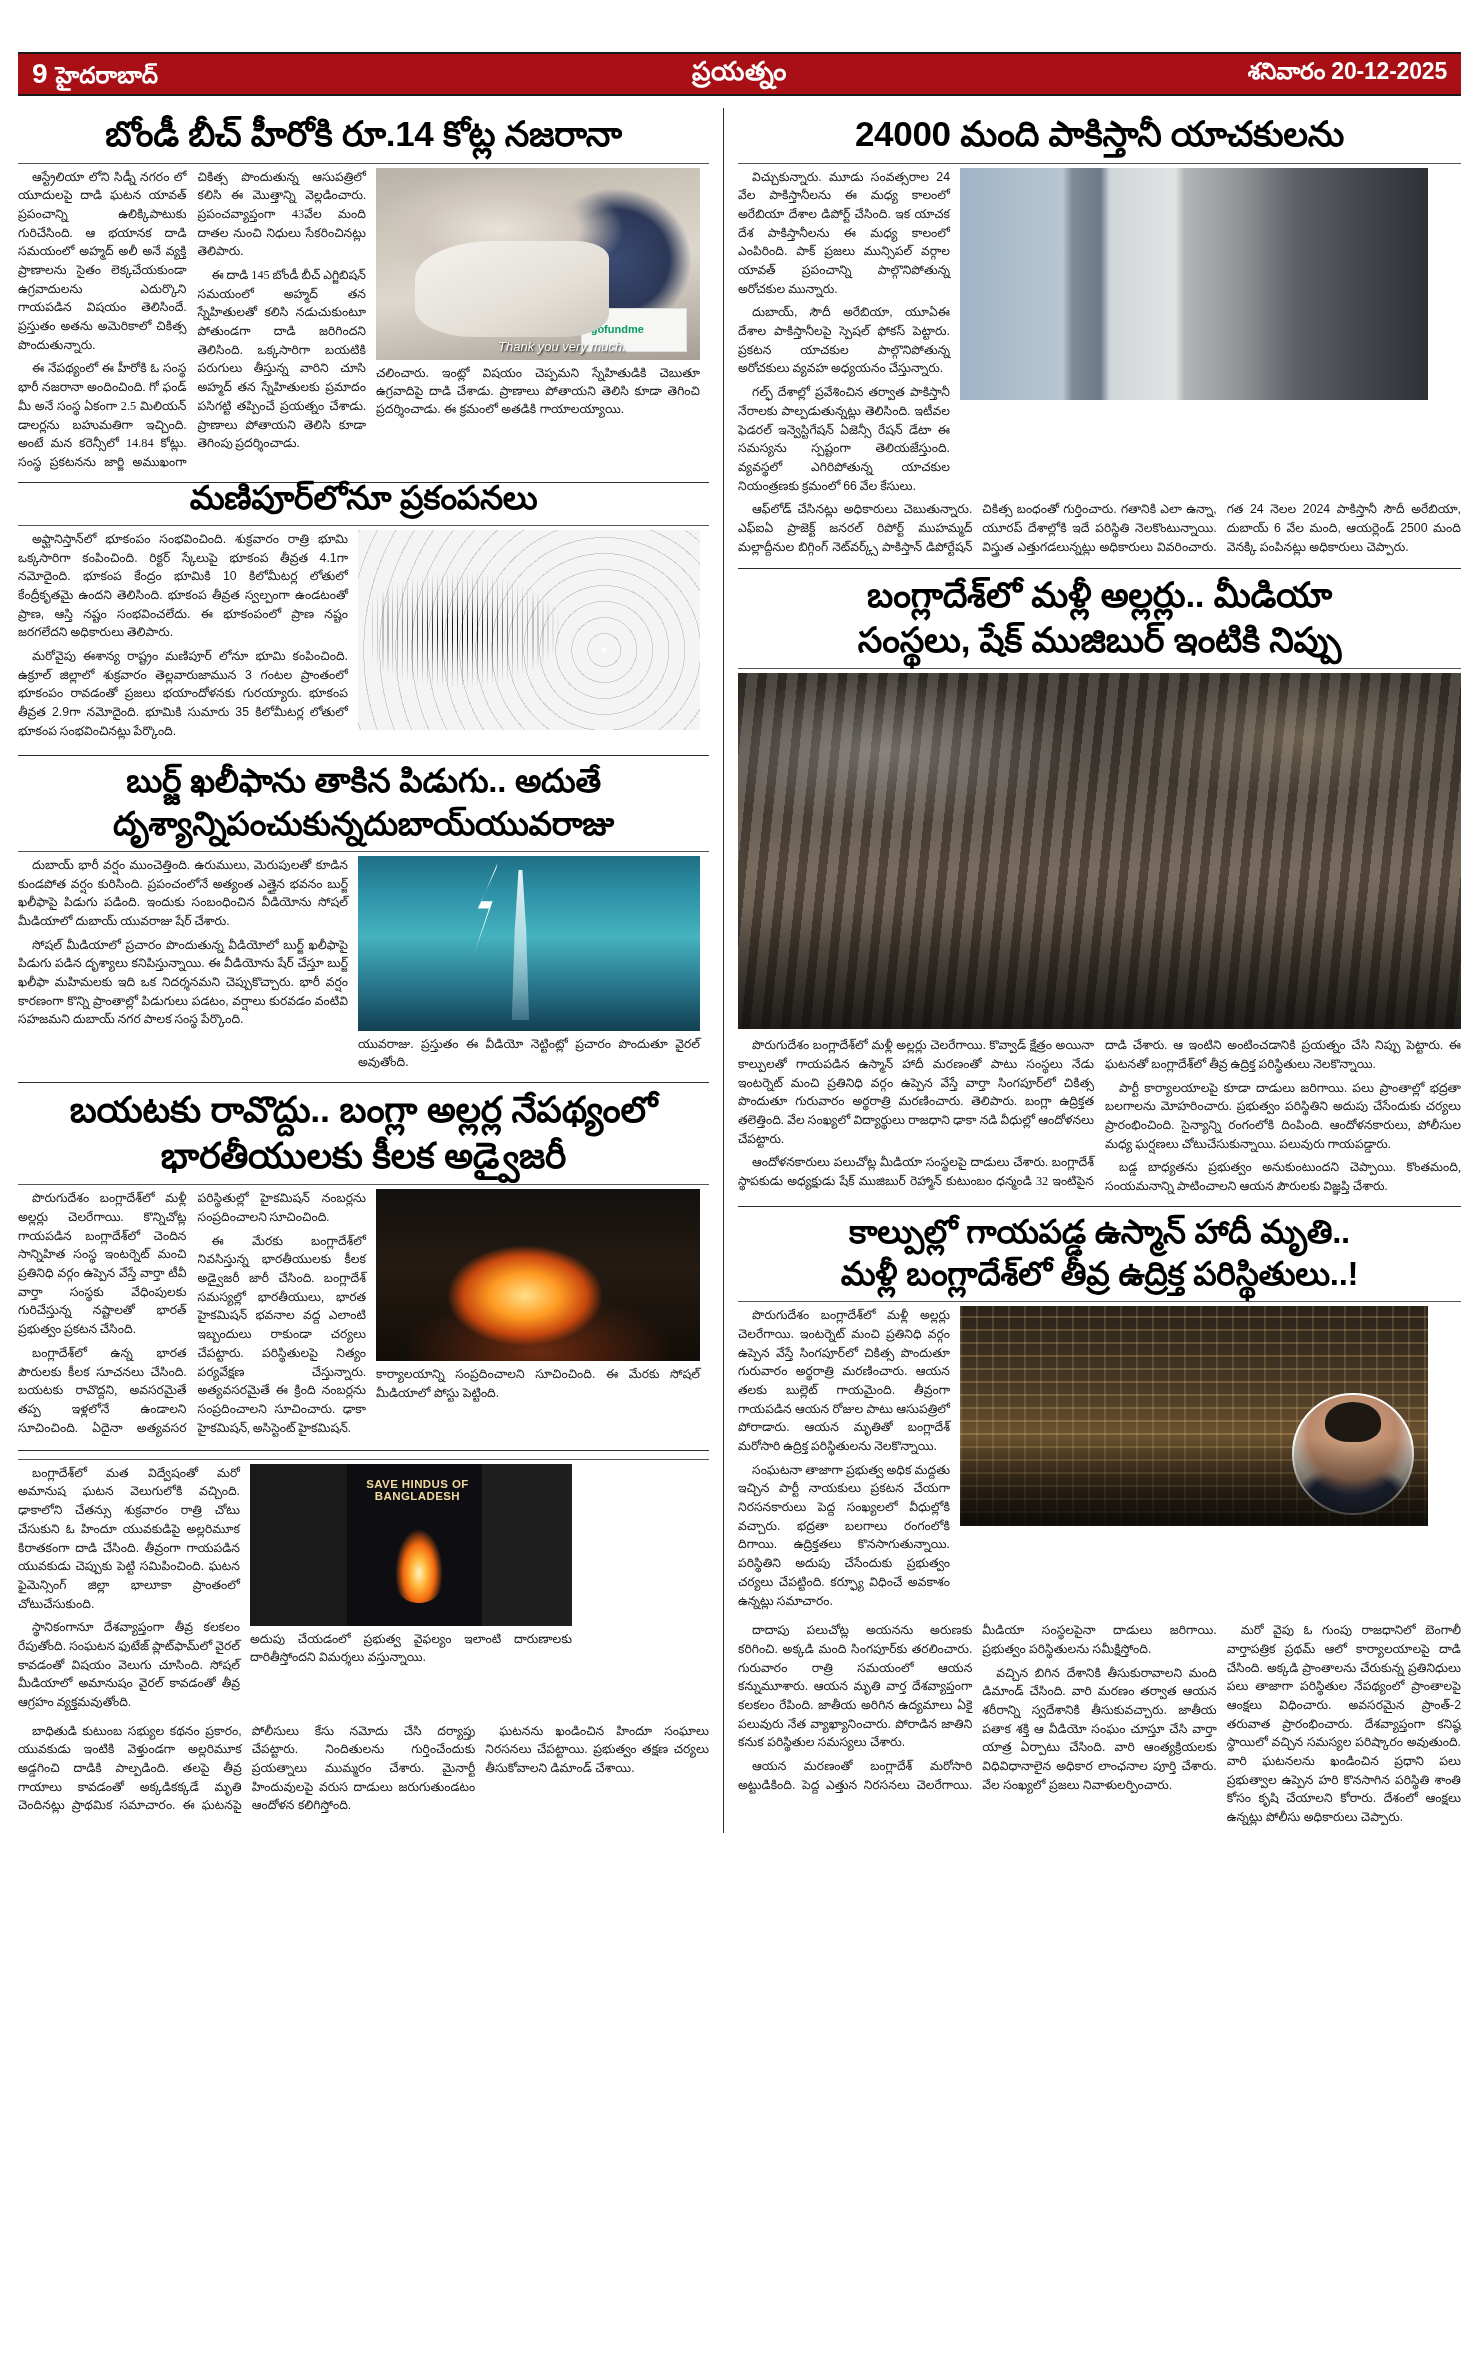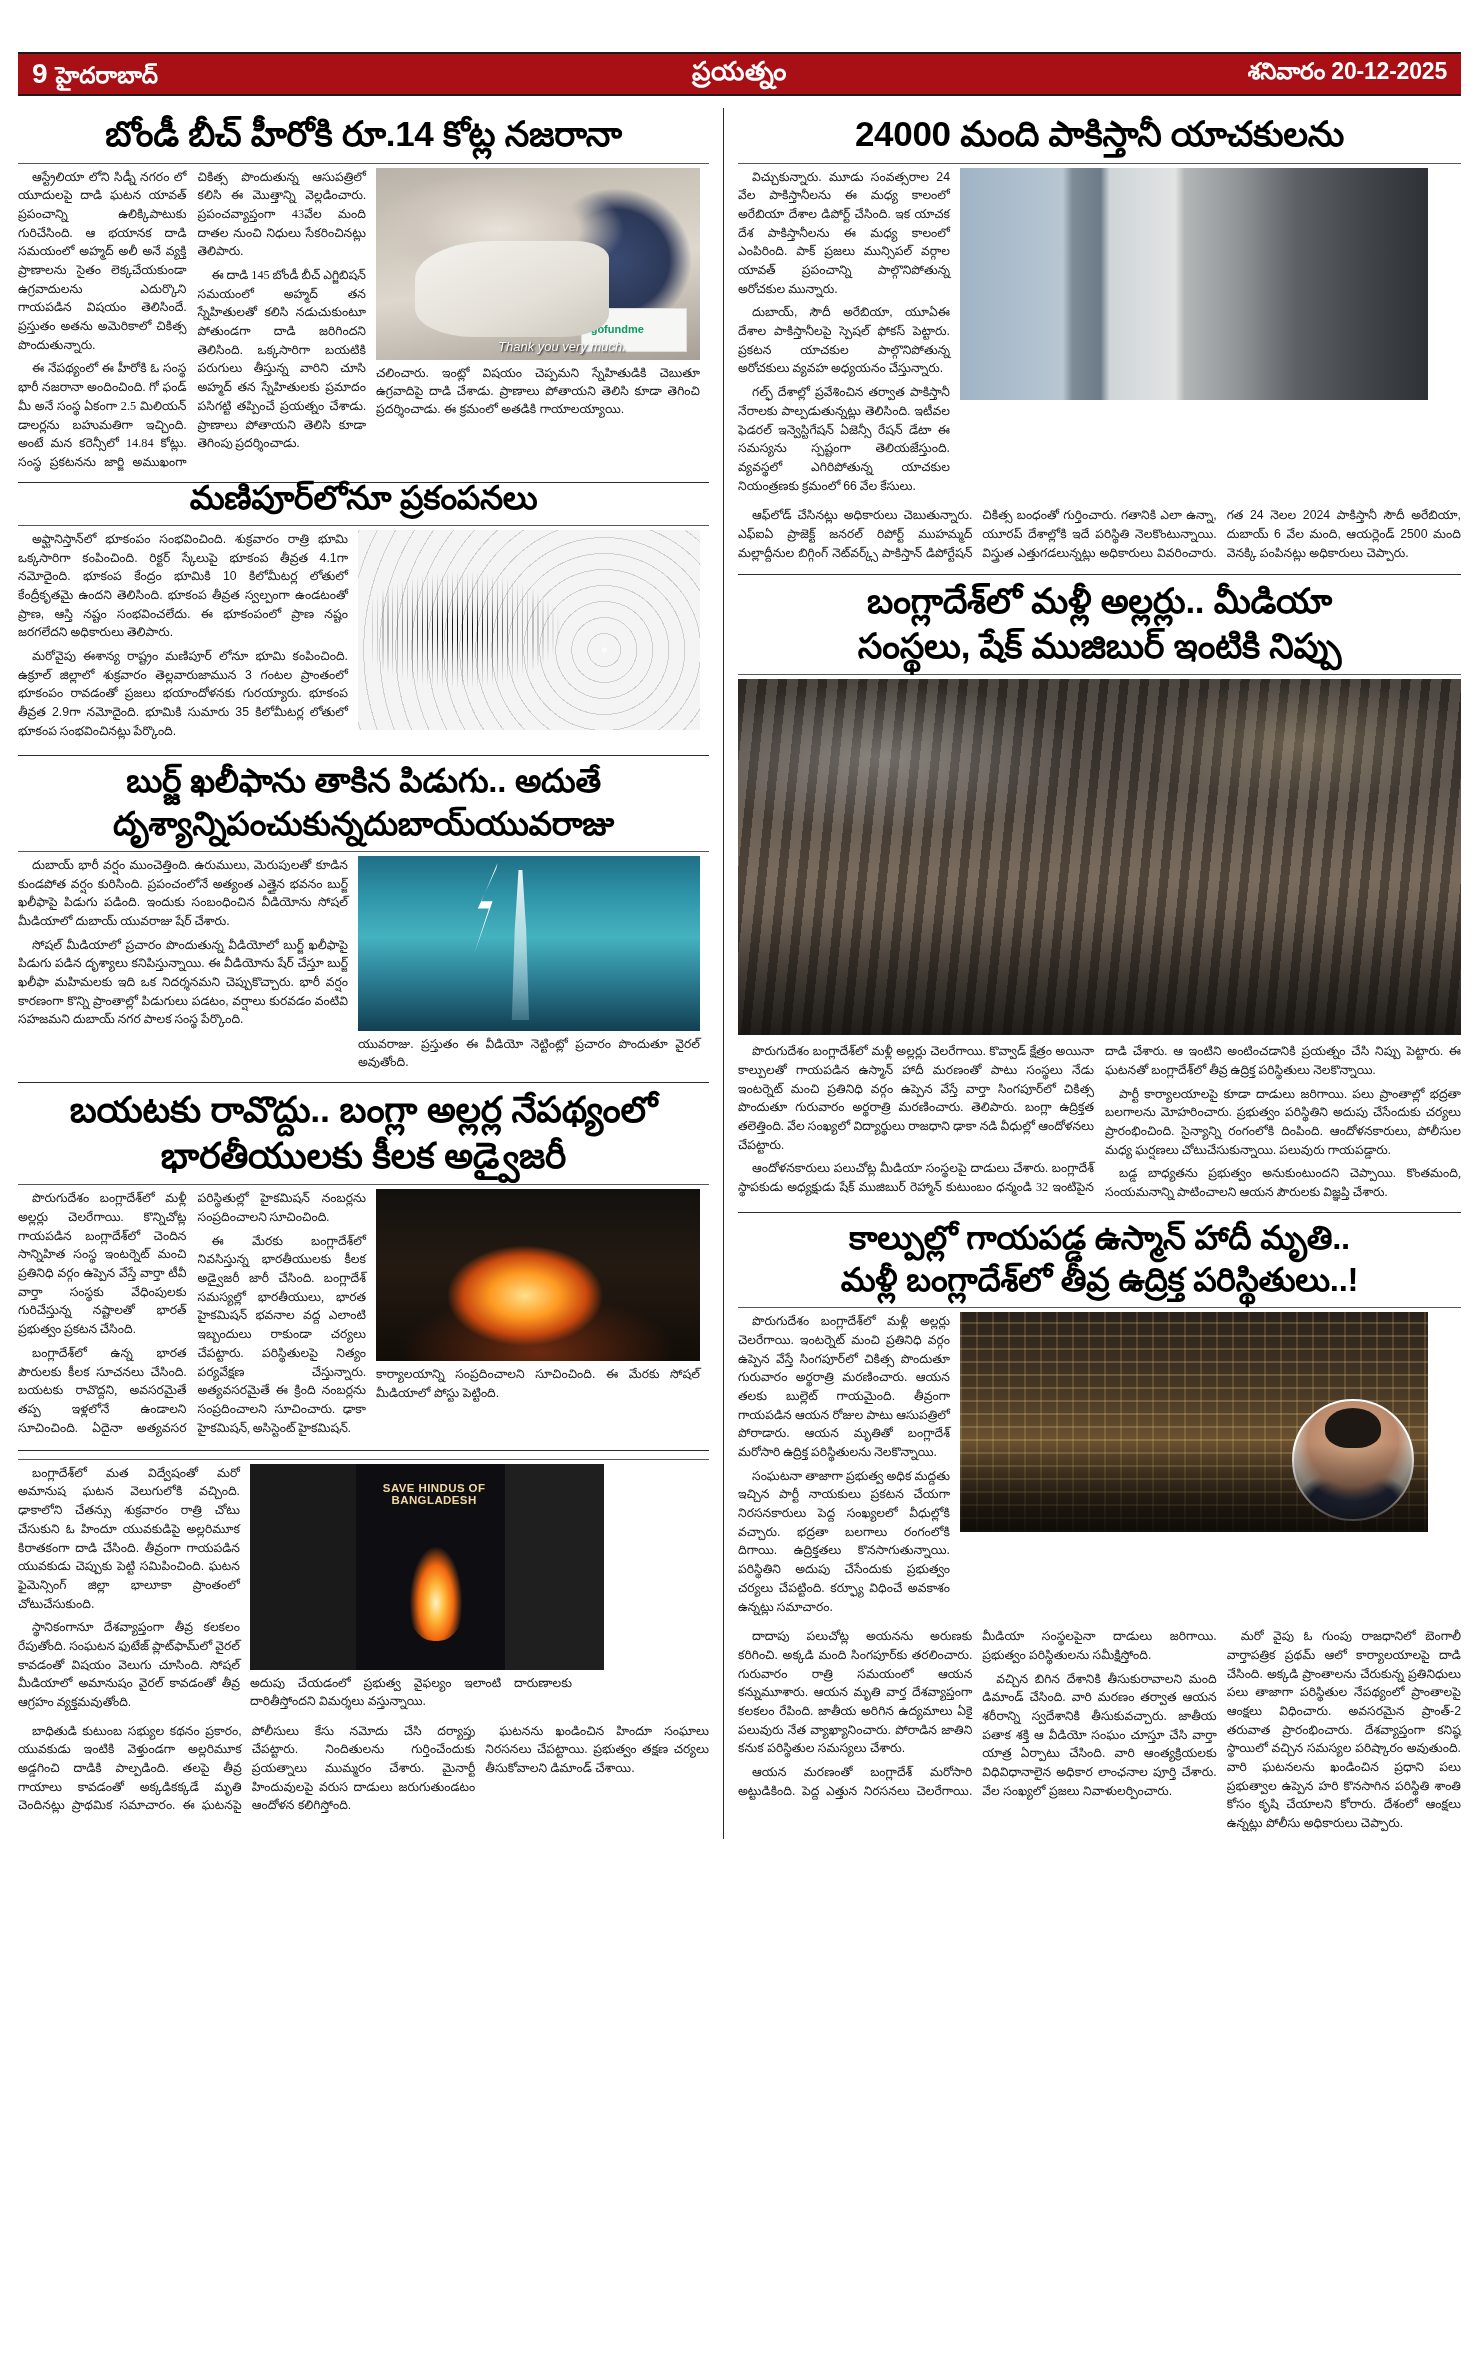--- a/index.html
+++ b/index.html
@@ -435,21 +435,21 @@
       <div class="rule-top"></div>
 
       <div class="article">
         <div class="rule-thin"></div>
         <div class="body-grid">
           <div class="txtcol" style="width:222px;">
             <p>బంగ్లాదేశ్‌లో మత విద్వేషంతో మరో అమానుష ఘటన వెలుగులోకి వచ్చింది. ఢాకాలోని చేతన్సు శుక్రవారం రాత్రి చోటు చేసుకుని ఓ హిందూ యువకుడిపై అల్లరిమూక కిరాతకంగా దాడి చేసింది. తీవ్రంగా గాయపడిన యువకుడు చెప్పుకు పెట్టి సమిపించింది. ఘటన ఫైమెన్సింగ్ జిల్లా భాలూకా ప్రాంతంలో చోటుచేసుకుంది.</p>
             <p>స్థానికంగానూ దేశవ్యాప్తంగా తీవ్ర కలకలం రేపుతోంది. సంఘటన ఫుటేజ్ ప్లాట్‌ఫామ్‌లో వైరల్ కావడంతో విషయం వెలుగు చూసింది. సోషల్ మీడియాలో అమానుషం వైరల్ కావడంతో తీవ్ర ఆగ్రహం వ్యక్తమవుతోంది.</p>
           </div>
           <div style="width:322px;">
-            <div class="photo ph-poster" style="width:322px;height:206px;padding-left:32px;">
+            <div class="photo ph-poster" style="width:322px;height:162px;">
               <div class="poster-title">SAVE HINDUS OF BANGLADESH</div>
               <div class="flame"></div>
             </div>
             <div class="caption">అదుపు చేయడంలో ప్రభుత్వ వైఫల్యం ఇలాంటి దారుణాలకు దారితీస్తోందని విమర్శలు వస్తున్నాయి.</div>
           </div>
         </div>
         <div class="flow three-col" style="margin-top:5px;">
           <p>బాధితుడి కుటుంబ సభ్యుల కథనం ప్రకారం, యువకుడు ఇంటికి వెళ్తుండగా అల్లరిమూక అడ్డగించి దాడికి పాల్పడింది. తలపై తీవ్ర గాయాలు కావడంతో అక్కడికక్కడే మృతి చెందినట్లు ప్రాథమిక సమాచారం. ఈ ఘటనపై పోలీసులు కేసు నమోదు చేసి దర్యాప్తు చేపట్టారు. నిందితులను గుర్తించేందుకు ప్రయత్నాలు ముమ్మరం చేశారు. మైనార్టీ హిందువులపై వరుస దాడులు జరుగుతుండటం ఆందోళన కలిగిస్తోంది.</p>
           <p>ఘటనను ఖండించిన హిందూ సంఘాలు నిరసనలు చేపట్టాయి. ప్రభుత్వం తక్షణ చర్యలు తీసుకోవాలని డిమాండ్ చేశాయి.</p>
         </div>
@@ -465,21 +465,21 @@
         <div class="body-grid">
           <div class="txtcol" style="width:212px;">
             <p>విచ్చుకున్నారు. మూడు సంవత్సరాల 24 వేల పాకిస్తానీలను ఈ మధ్య కాలంలో అరేబియా దేశాల డిపోర్ట్ చేసింది. ఇక యాచక దేశ పాకిస్తానీలను ఈ మధ్య కాలంలో ఎంపిరింది. పాక్ ప్రజలు మున్సిపల్ వర్గాల యావత్ ప్రపంచాన్ని పాల్గొనిపోతున్న అరోచకుల మున్నారు.</p>
             <p>దుబాయ్, సౌదీ అరేబియా, యూఏఈ దేశాల పాకిస్తానీలపై స్పెషల్ ఫోకస్ పెట్టారు. ప్రకటన యాచకుల పాల్గొనిపోతున్న అరోచకులు వ్యవహ అధ్యయనం చేస్తున్నారు.</p>
             <p>గల్ఫ్ దేశాల్లో ప్రవేశించిన తర్వాత పాకిస్తానీ నేరాలకు పాల్పడుతున్నట్లు తెలిసింది. ఇటీవల ఫెడరల్ ఇన్వెస్టిగేషన్ ఏజెన్సీ రేషన్ డేటా ఈ సమస్యను స్పష్టంగా తెలియజేస్తుంది. వ్యవస్థలో ఎగిరిపోతున్న యాచకుల నియంత్రణకు క్రమంలో 66 వేల కేసులు.</p>
           </div>
           <div style="width:468px;">
             <div class="photo ph-stairs" style="width:468px;height:232px;"></div>
           </div>
         </div>
-        <div class="flow three-col" style="margin-top:6px;">
+        <div class="flow three-col" style="">
           <p>ఆఫ్‌లోడ్ చేసినట్లు అధికారులు చెబుతున్నారు. ఎఫ్ఐఏ ప్రాజెక్ట్ జనరల్ రిపోర్ట్ ముహమ్మద్ మల్లాద్దీనుల బిగ్గింగ్ నెట్‌వర్క్స్ పాకిస్తాన్ డిపోర్టేషన్ చికిత్స బంధంతో గుర్తించారు. గతానికి ఎలా ఉన్నా, యూరప్ దేశాల్లోకి ఇదే పరిస్థితి నెలకొంటున్నాయి. విస్త్రుత ఎత్తుగడలున్నట్లు అధికారులు వివరించారు. గత 24 నెలల 2024 పాకిస్తానీ సౌదీ అరేబియా, దుబాయ్ 6 వేల మంది, ఆయర్లెండ్ 2500 మంది వెనక్కి పంపినట్లు అధికారులు చెప్పారు.</p>
         </div>
       </div>
 
       <div class="rule-top"></div>
 
       <div class="article">
         <div class="hl hl-xl">బంగ్లాదేశ్‌లో మళ్లీ అల్లర్లు.. మీడియా</div>
         <div class="hl hl-xl" style="margin-top:-4px;">సంస్థలు, షేక్ ముజిబుర్ ఇంటికి నిప్పు</div>
         <div class="rule-thin"></div>

